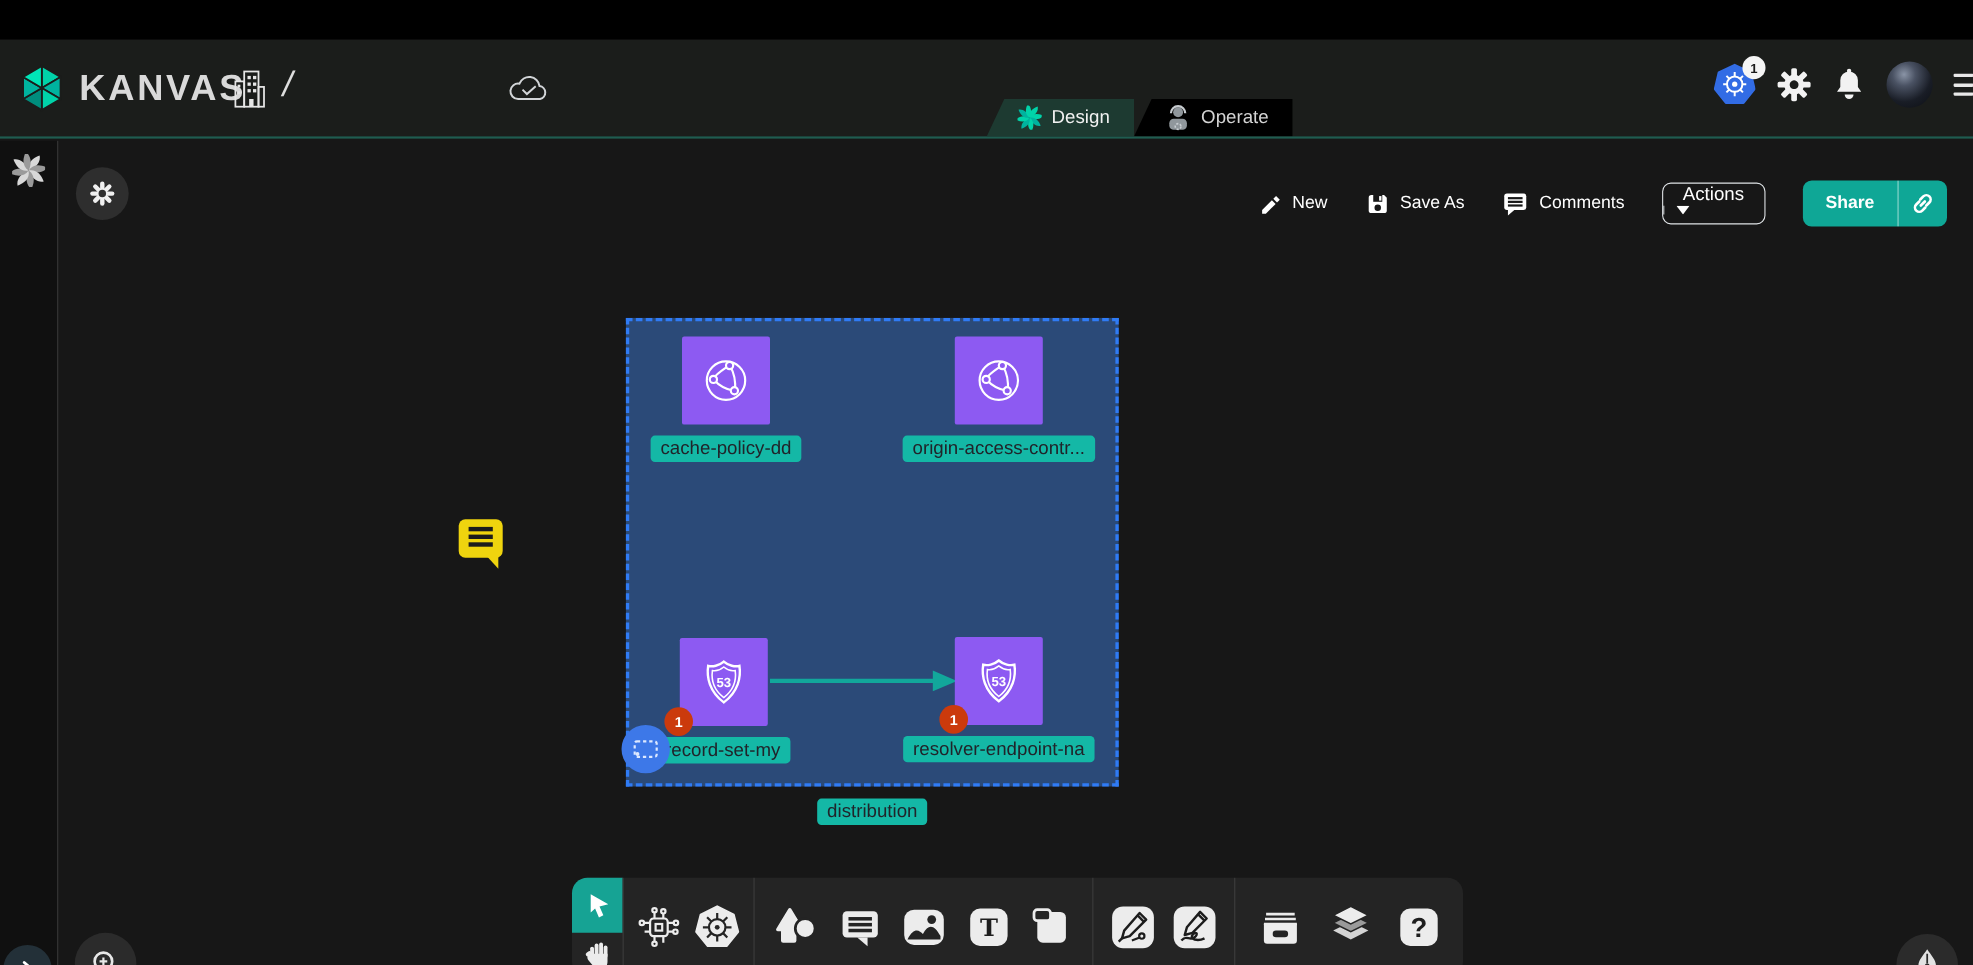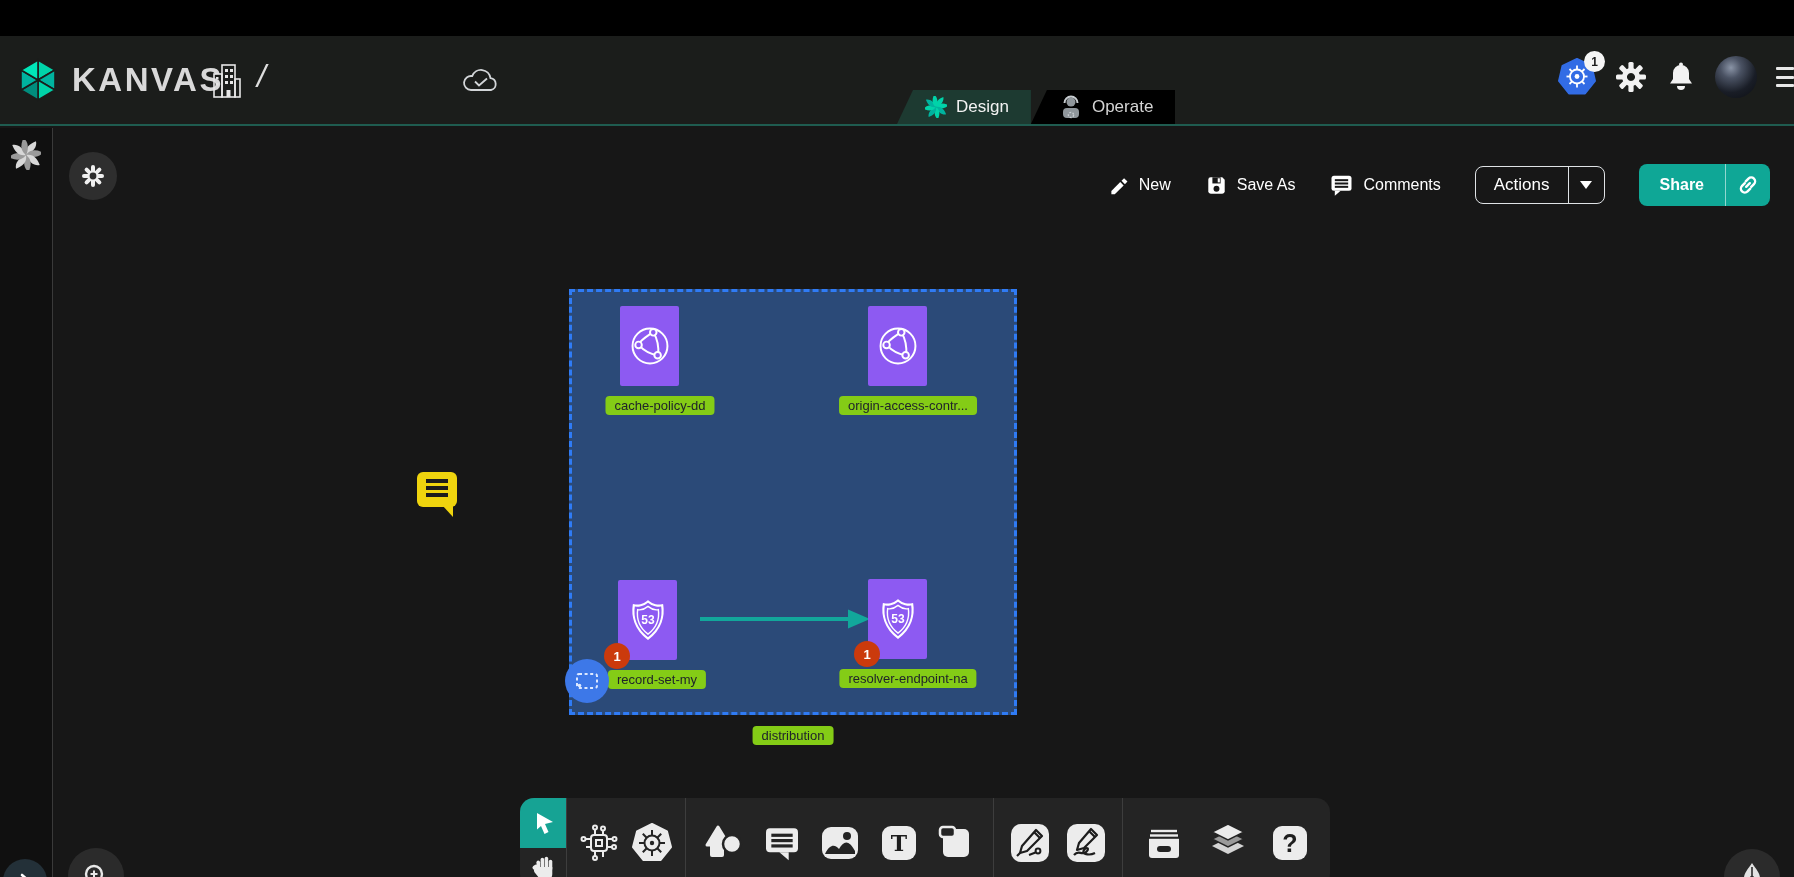--- a/index.html
+++ b/index.html
@@ -47,36 +47,36 @@
   .fab.flower { left:69px; top:116px; width:48px; height:48px; background:#2e2e2e; }
   .fab.expander { left:3px; top:823px; width:44px; height:44px; background:#233038; z-index:25; }
   .fab.zoomer { left:68px; top:812px; width:56px; height:56px; background:#2b2b2b; }
   .fab.pennib { left:1724px; top:813px; width:56px; height:56px; background:#2b2b2b; }
   
   .actionbar { position:absolute; right:24px; top:128px; height:42px; display:flex;
                align-items:center; gap:34px; z-index:10; }
   .ab-btn { display:flex; align-items:center; gap:9px; cursor:pointer; }
   .ab-label { font-size:16px; color:#fff; font-weight:500; }
   .actions-group { display:flex; align-items:stretch; height:38px; border:1px solid #dfe3e6;
-                   border-radius:8px; overflow:hidden; cursor:pointer; }
+                   border-radius:8px; overflow:hidden; cursor:pointer;flex-direction:column; }
   .actions-main { display:flex; align-items:center; padding:0 18px; font-size:17px; color:#fff; }
   .actions-caret { width:36px; display:flex; align-items:center; justify-content:center;
                    border-left:1px solid #dfe3e6; }
   .share-group { display:flex; align-items:stretch; height:42px; background:#0fa796;
                  border-radius:8px; overflow:hidden; cursor:pointer; }
   .share-main { display:flex; align-items:center; padding:13px 21px; font-size:16px; font-weight:bold; color:#fff; }
   .share-divider { width:1px; background:rgba(255,255,255,.55); }
   .share-link { width:44px; display:flex; align-items:center; justify-content:center; }
   
   .group-box { position:absolute; left:569px; top:253px; width:448px; height:426px;
                background:#2b4a78; border:3px dashed #2f7bf5; z-index:1; }
-  .node { position:absolute; width:59px; height:80px; background:#8d5af2; border-radius:2px;
+  .node { position:absolute; width:80px; height:80px; background:#8d5af2; border-radius:2px;
           display:flex; align-items:center; justify-content:center; z-index:3; cursor:pointer; }
-  .node-label { position:absolute; transform:translateX(-50%); background:#84cc16; color:#20242a;
-                font-size:13px; padding:2px 9px; border-radius:4px; white-space:nowrap; z-index:4; }
+  .node-label { position:absolute; transform:translateX(-50%); background:#14b8a6; color:#20242a;
+                font-size:17px; padding:2px 9px; border-radius:4px; white-space:nowrap; z-index:4; }
   .node-badge { position:absolute; width:26px; height:26px; border-radius:50%; background:#cb3a0c;
                 color:#fff; font-size:13px; font-weight:bold; display:flex; align-items:center;
                 justify-content:center; z-index:5; }
   .edge-arrow { position:absolute; left:698px; top:570px; z-index:2; }
   .group-handle { position:absolute; left:565px; top:623px; width:44px; height:44px; border-radius:50%;
                   background:#3d78e8; display:flex; align-items:center; justify-content:center; z-index:6; cursor:pointer; }
   .comment-marker { position:absolute; left:417px; top:436px; width:40px; height:35px;
                     background:#efd40e; border-radius:6px; z-index:6; cursor:pointer; padding-top:7px; }
   .comment-marker i { display:block; width:22px; height:3.5px; background:#1c1c1c; margin:0 auto 3.5px auto; }
   .comment-tail { position:absolute; right:4px; bottom:-10px; width:0; height:0;

